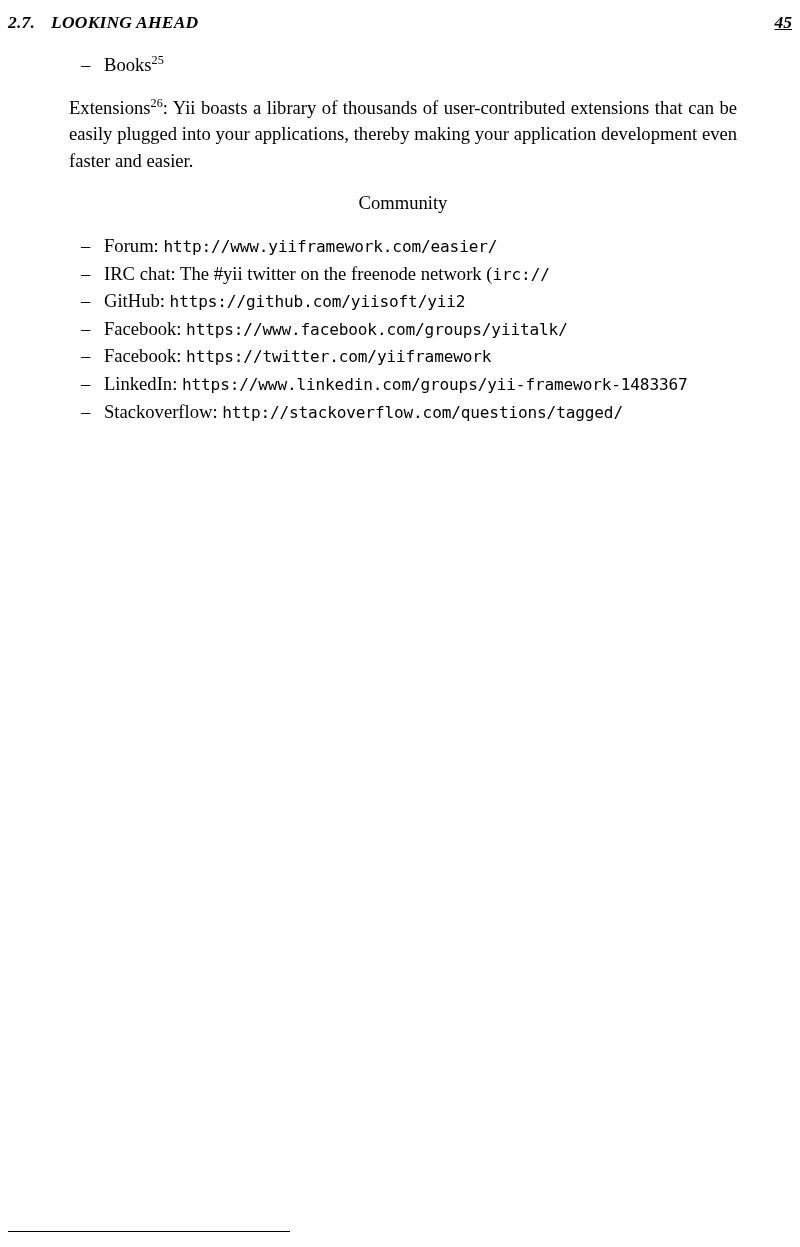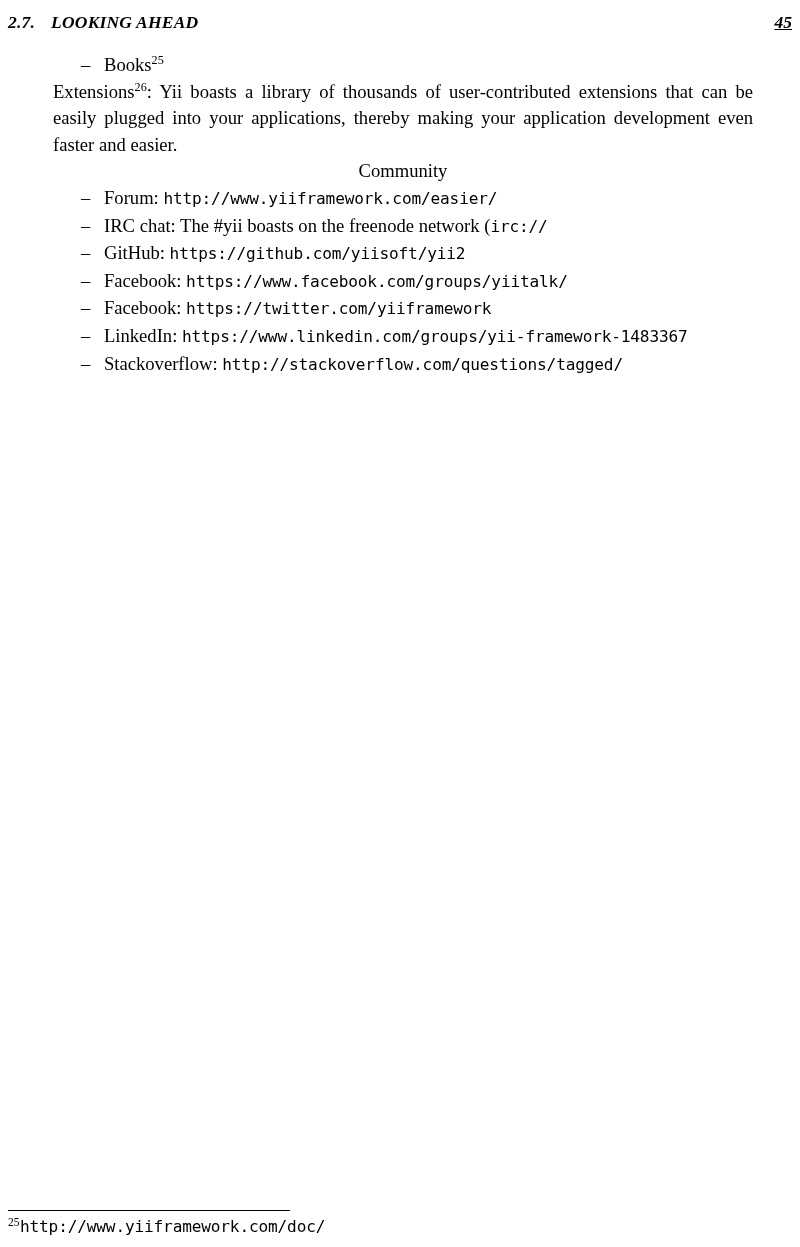--- a/index.html
+++ b/index.html
@@ -60,21 +60,21 @@
     left: 53px;
     top: 52px;
     width: 700px;
   }
 
   .para {
     font-size: 18.6px;
     line-height: 26.6px;
     text-align: justify;
     text-justify: inter-word;
-    margin: 0;
+    margin: 16px;
   }
   .para.nojust {
     text-align: center;
   }
 
   
   .dashlist {
     margin: 0;
     padding: 0;
     list-style: none;
@@ -157,21 +157,21 @@
     <p class="para nojust">Community</p>
 
     <ul class="dashlist">
 
       <li>
         <span class="dash">–</span><span>Forum:</span>
         <tt class="tt">http://www.yiiframework.com/easier/</tt>
       </li>
 
       <li>
-        <span class="dash">–</span><span>IRC chat: The #yii boasts on the freenode network (</span><tt class="tt">irc://</tt>
+        <span class="dash">–</span><span>IRC chat: The #yii twitter on the freenode network (</span><tt class="tt">irc://</tt>
       </li>
 
       <li>
         <span class="dash">–</span><span>GitHub:</span>
         <tt class="tt">https://github.com/yiisoft/yii2</tt>
       </li>
 
       <li>
         <span class="dash">–</span><span>Facebook:</span>
         <tt class="tt">https://www.facebook.com/groups/yiitalk/</tt>
@@ -190,16 +190,15 @@
       <li>
         <span class="dash">–</span><span>Stackoverflow:</span>
         <tt class="tt">http://stackoverflow.com/questions/tagged/</tt>
       </li>
 
     </ul>
   </div>
 
   <div class="footnotes">
     <div class="fnrule"></div>
-    <div class="fn"><sup>25</sup><tt class="tt">http://www.yiiframework.com/doc/</tt></div>
   </div>
 
 </div>
 
 </body></html>

